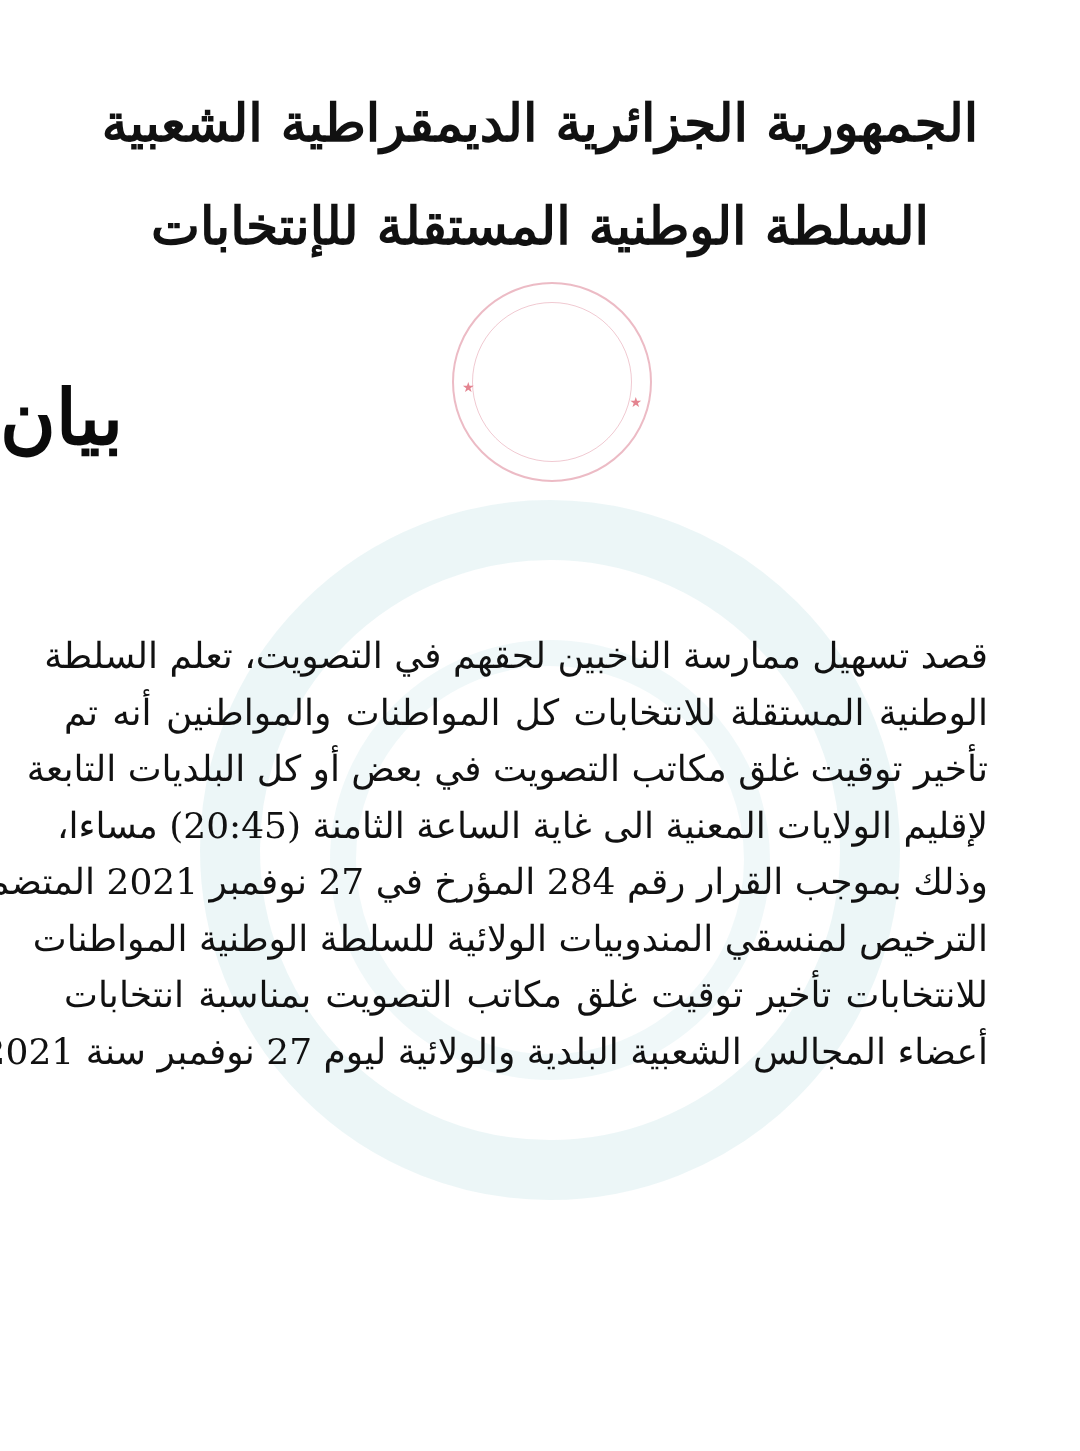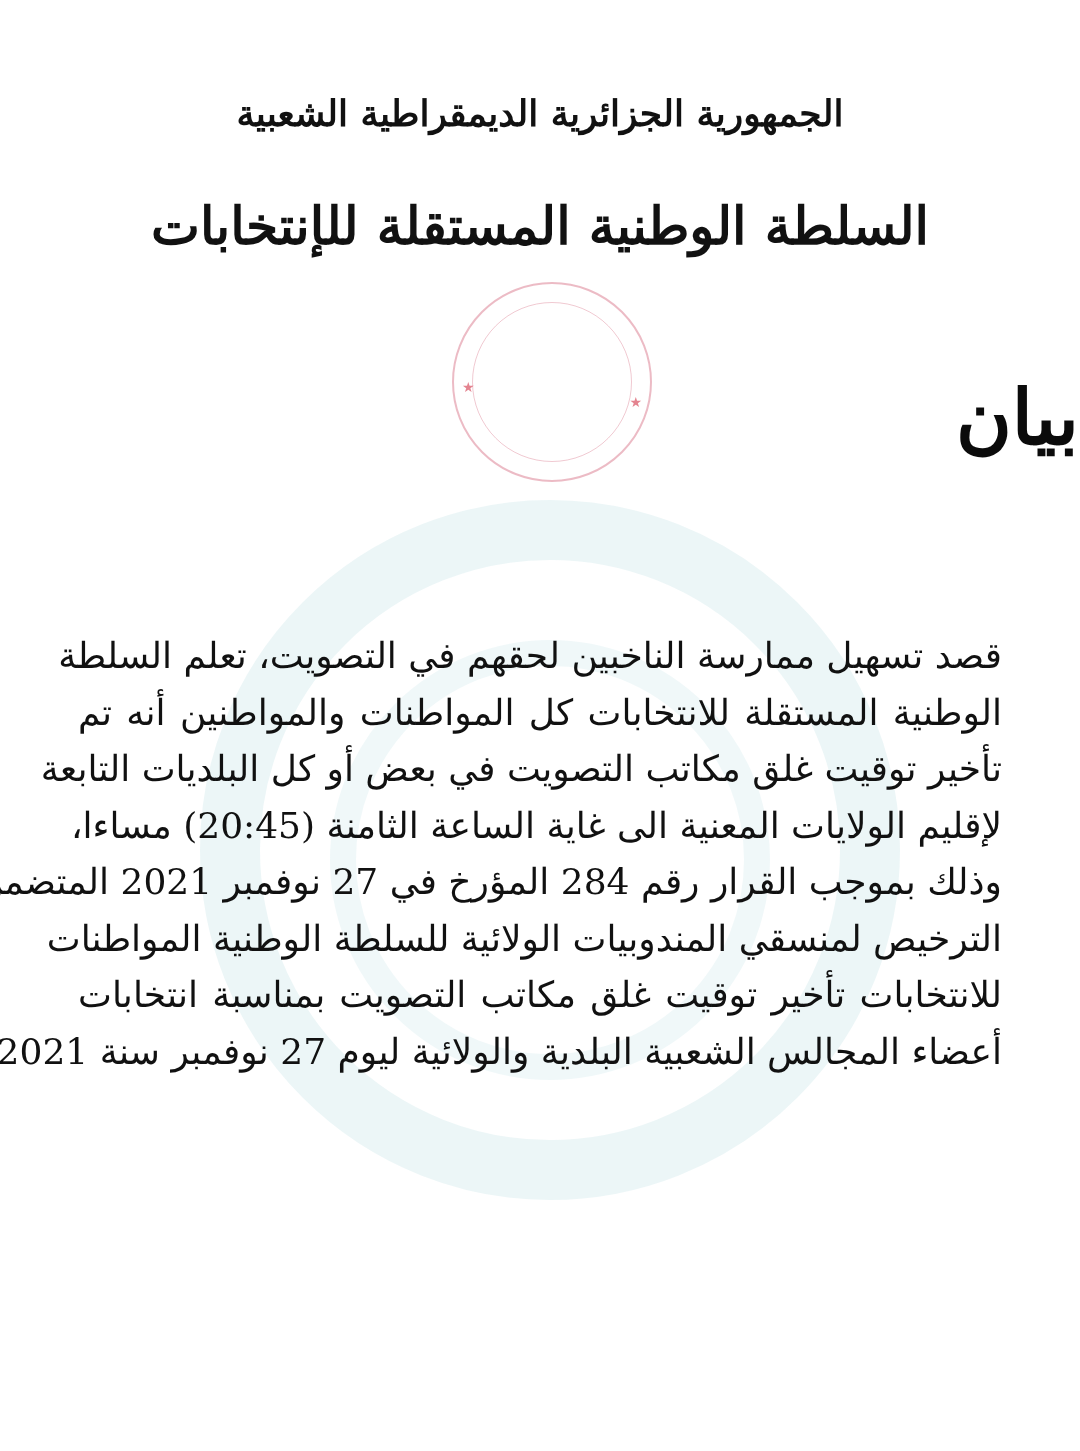--- a/index.html
+++ b/index.html
@@ -76,39 +76,39 @@
 
     .header-line {
       position: absolute;
       left: 0;
       width: 1080px;
       text-align: center;
       font-weight: bold;
       font-family: "DejaVu Serif", serif;
       color: #111;
     }
-    .header-1 { top: 92px; font-size: 36px; letter-spacing: 1px; }
+    .header-1 { top: 92px; font-size: 52px; letter-spacing: 1px; }
     .header-2 { top: 195px; font-size: 52px; letter-spacing: 1px; }
 
     .title {
       position: absolute;
       left: 0;
       width: 1079px;
       top: 380px;
-      text-align: right;
+      text-align: left;
       font-size: 76px;
       font-weight: bold;
       font-family: "DejaVu Serif", serif;
       line-height: 1;
       color: #0b0b0b;
     }
 
     .body-text {
       position: absolute;
-      left: 78px;
+      left: 64px;
       width: 924px;
       top: 628px;
       font-size: 36px;
       line-height: 56.5px;
       text-align: justify;
       text-align-last: right;
       direction: rtl;
       font-family: "DejaVu Serif", serif;
       color: #111;
     }

